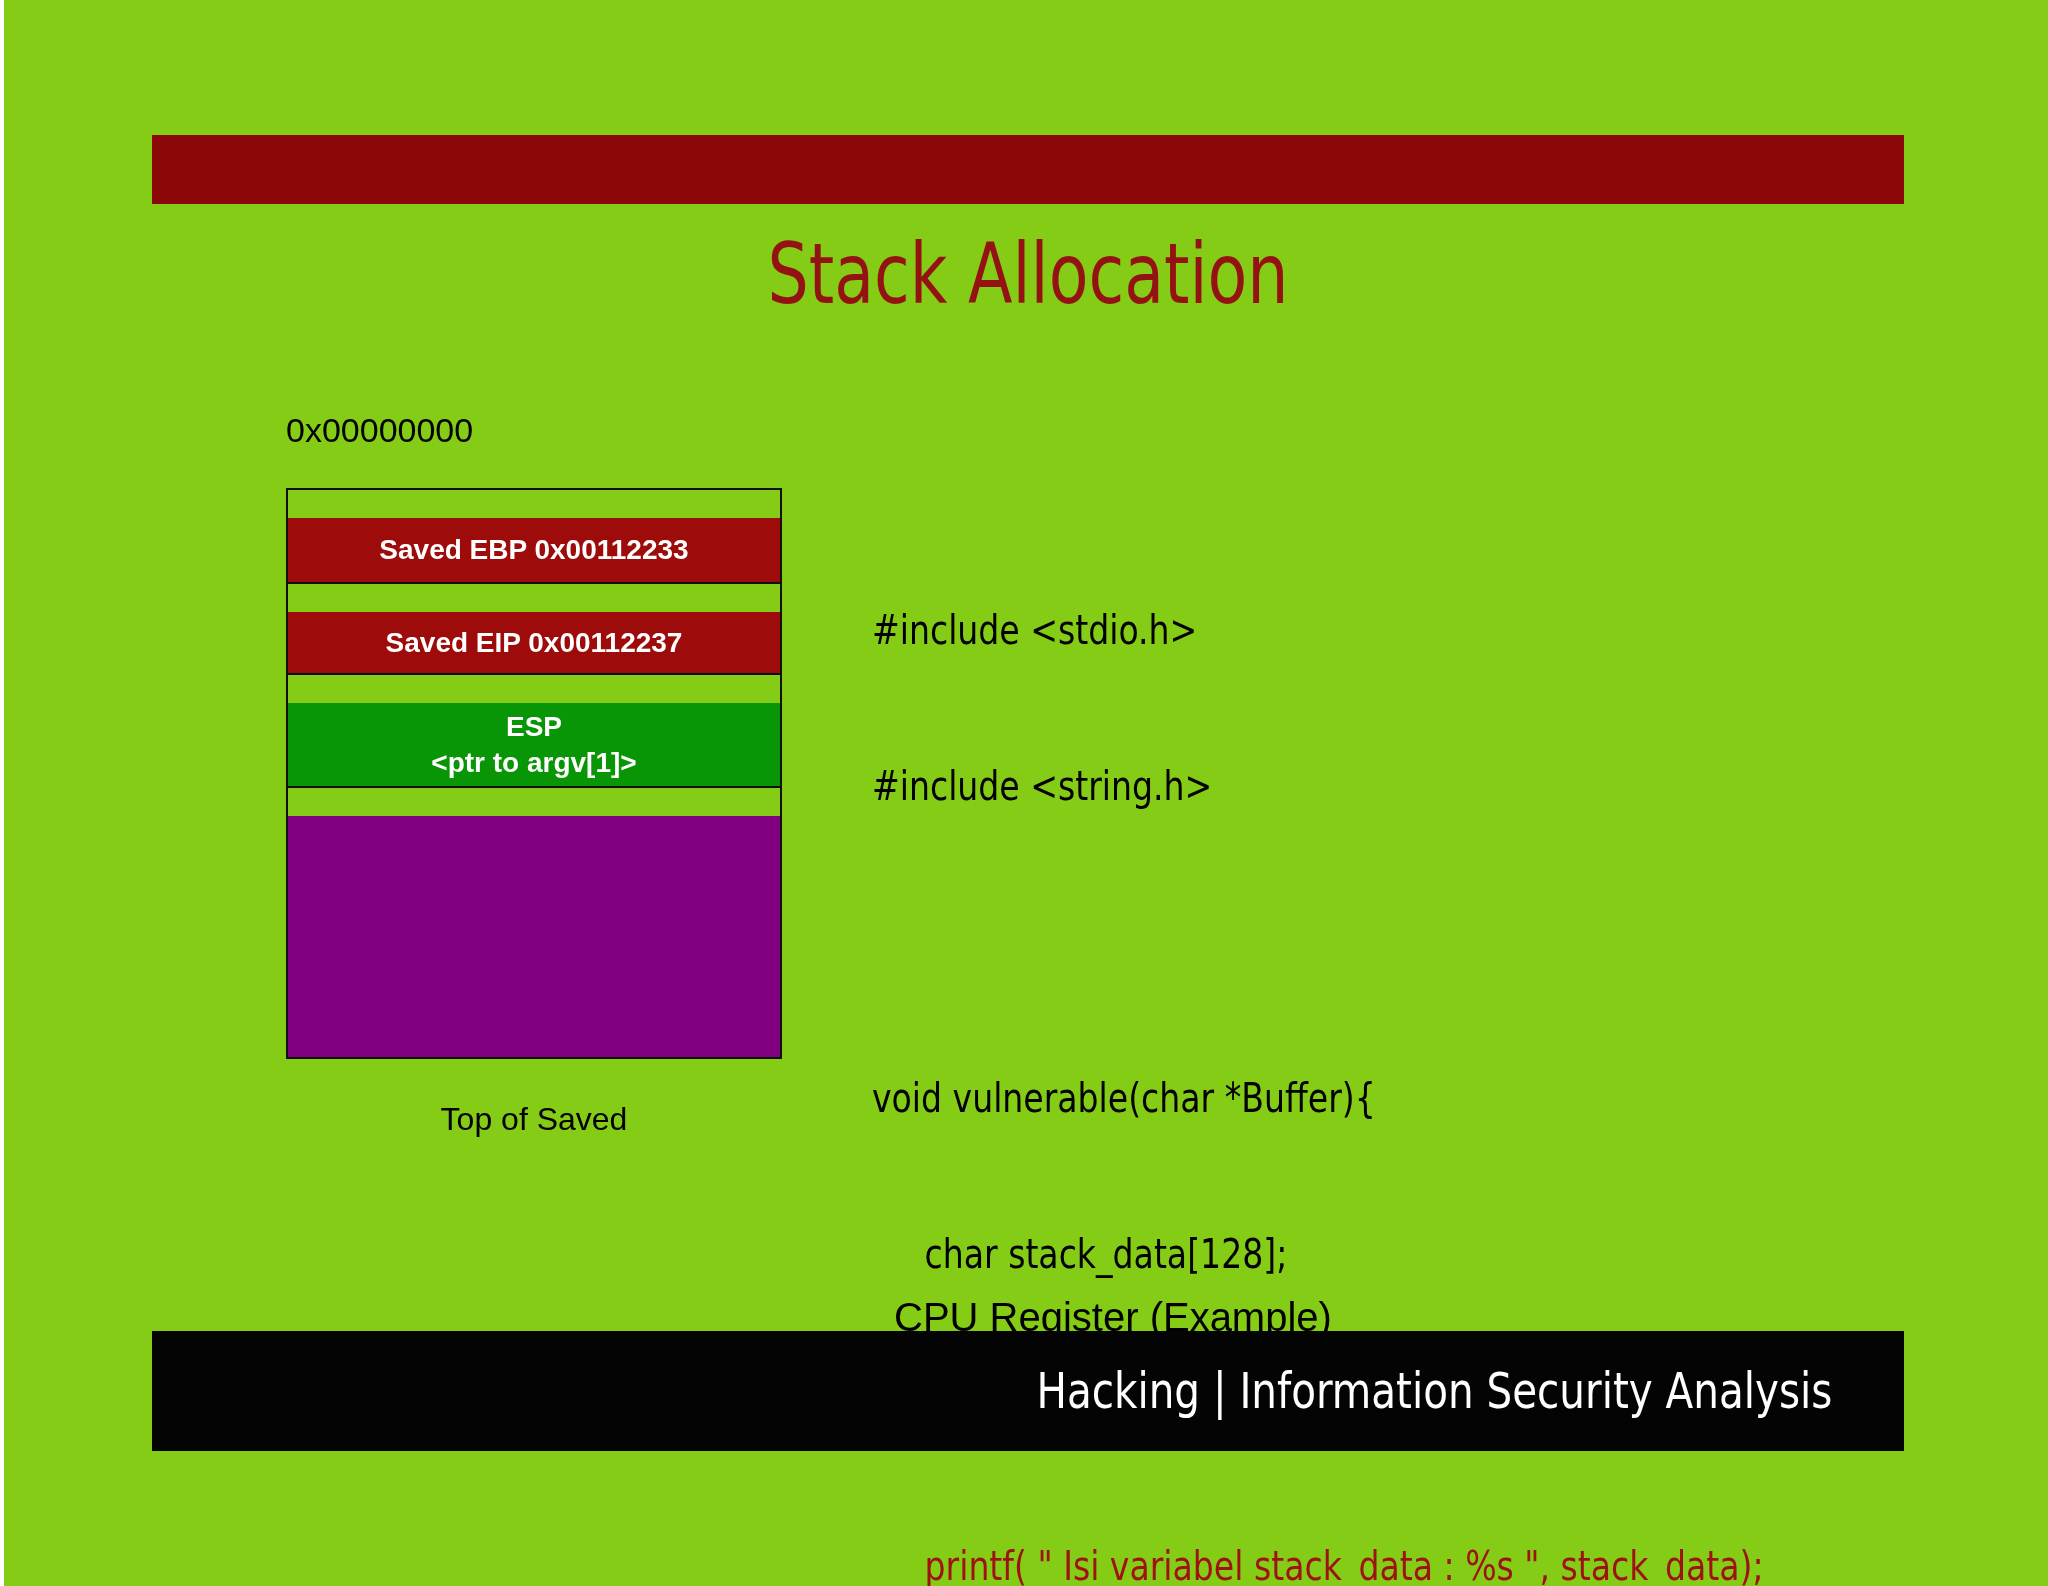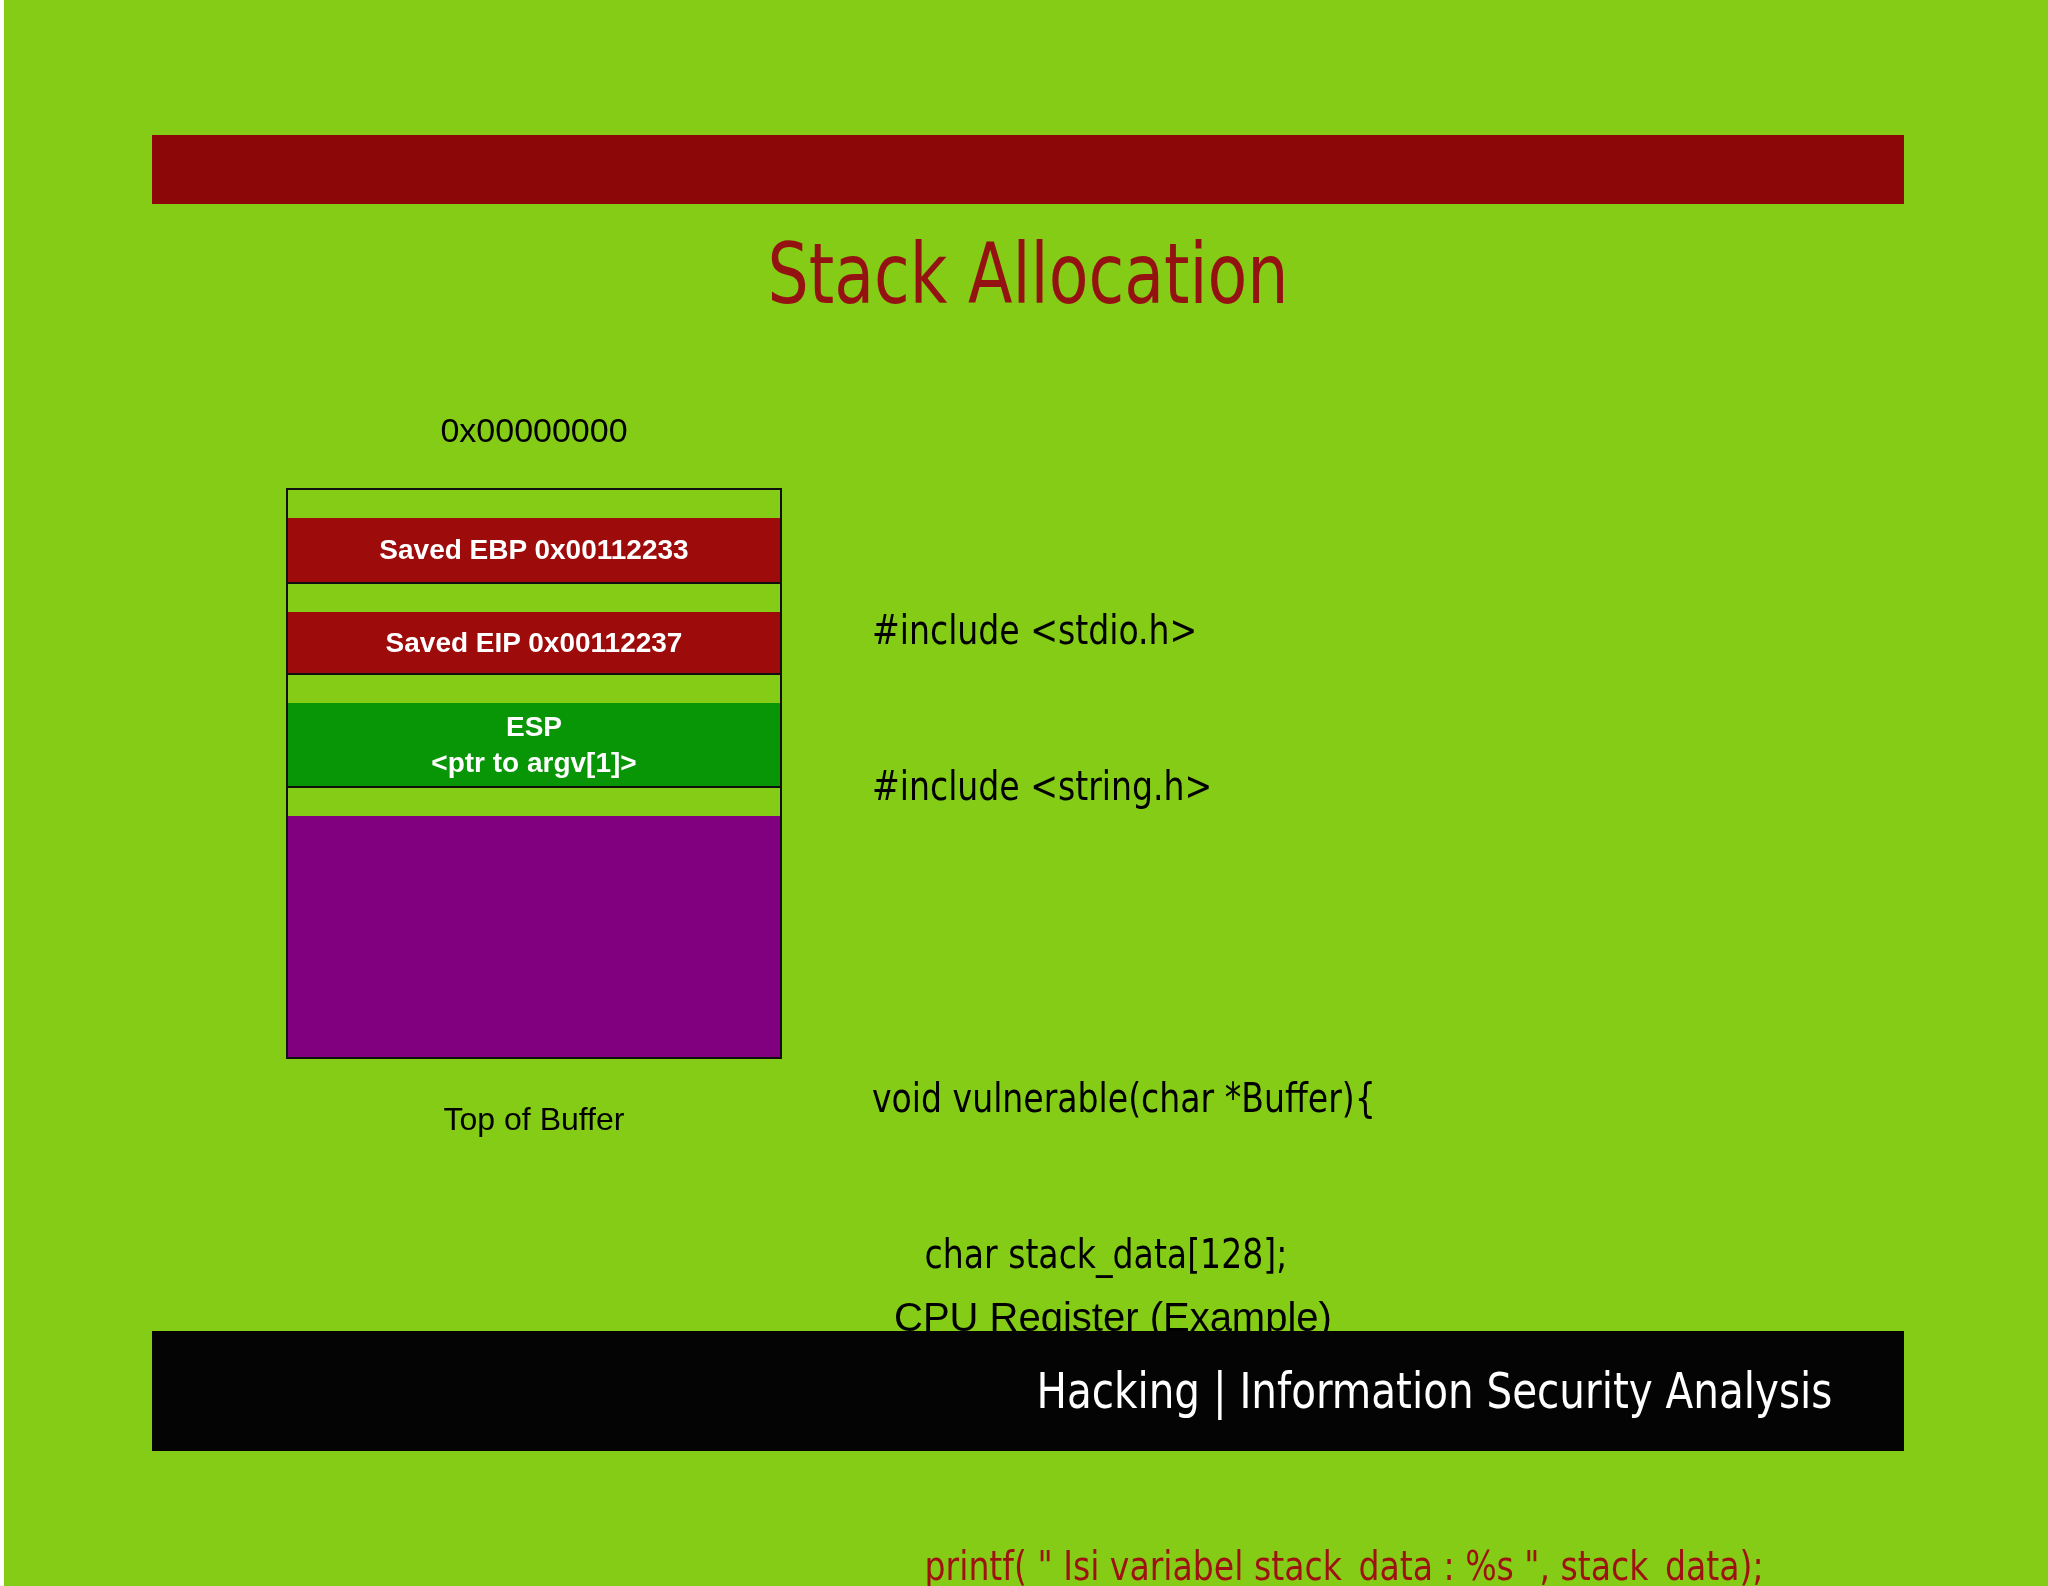--- a/index.html
+++ b/index.html
@@ -53,21 +53,21 @@
   }
 
   
   #stack-area {
     position: absolute;
     left: 282px;
     top: 410px;
     width: 496px;
   }
   #stack-top-address {
-    text-align: center;
+    text-align: left;
     font-size: 34px;
     line-height: 40px;
     color: #000000;
     font-family: "Liberation Sans", sans-serif;
     margin-bottom: 38px;
   }
   #stack-boxes {
     width: 496px;
     border: 2px solid #0f0f0f;
     box-sizing: border-box;
@@ -179,21 +179,21 @@
         <span>
           <span>ESP</span><br>
           <span>&lt;ptr to argv[1]&gt;</span>
         </span>
       </div>
       <div class="stack-cell cell-free">
         <span></span>
       </div>
     </div>
 
-    <div id="stack-bottom-label">Top of Buffer</div>
+    <div id="stack-bottom-label">Top of Saved</div>
   </div>
 
   <div id="code-panel">
     <span class="code-line">#include &lt;stdio.h&gt;</span>
     <span class="code-line">#include &lt;string.h&gt;</span>
     <span class="code-line blank"></span>
     <span class="code-line">void vulnerable(char *Buffer){</span>
     <span class="code-line">     char stack_data[128];</span>
     <span class="code-line">     strcpy (stack_data, Buffer);</span>
     <span class="code-line code-red">     printf( " Isi variabel stack_data : %s ", stack_data);</span>

